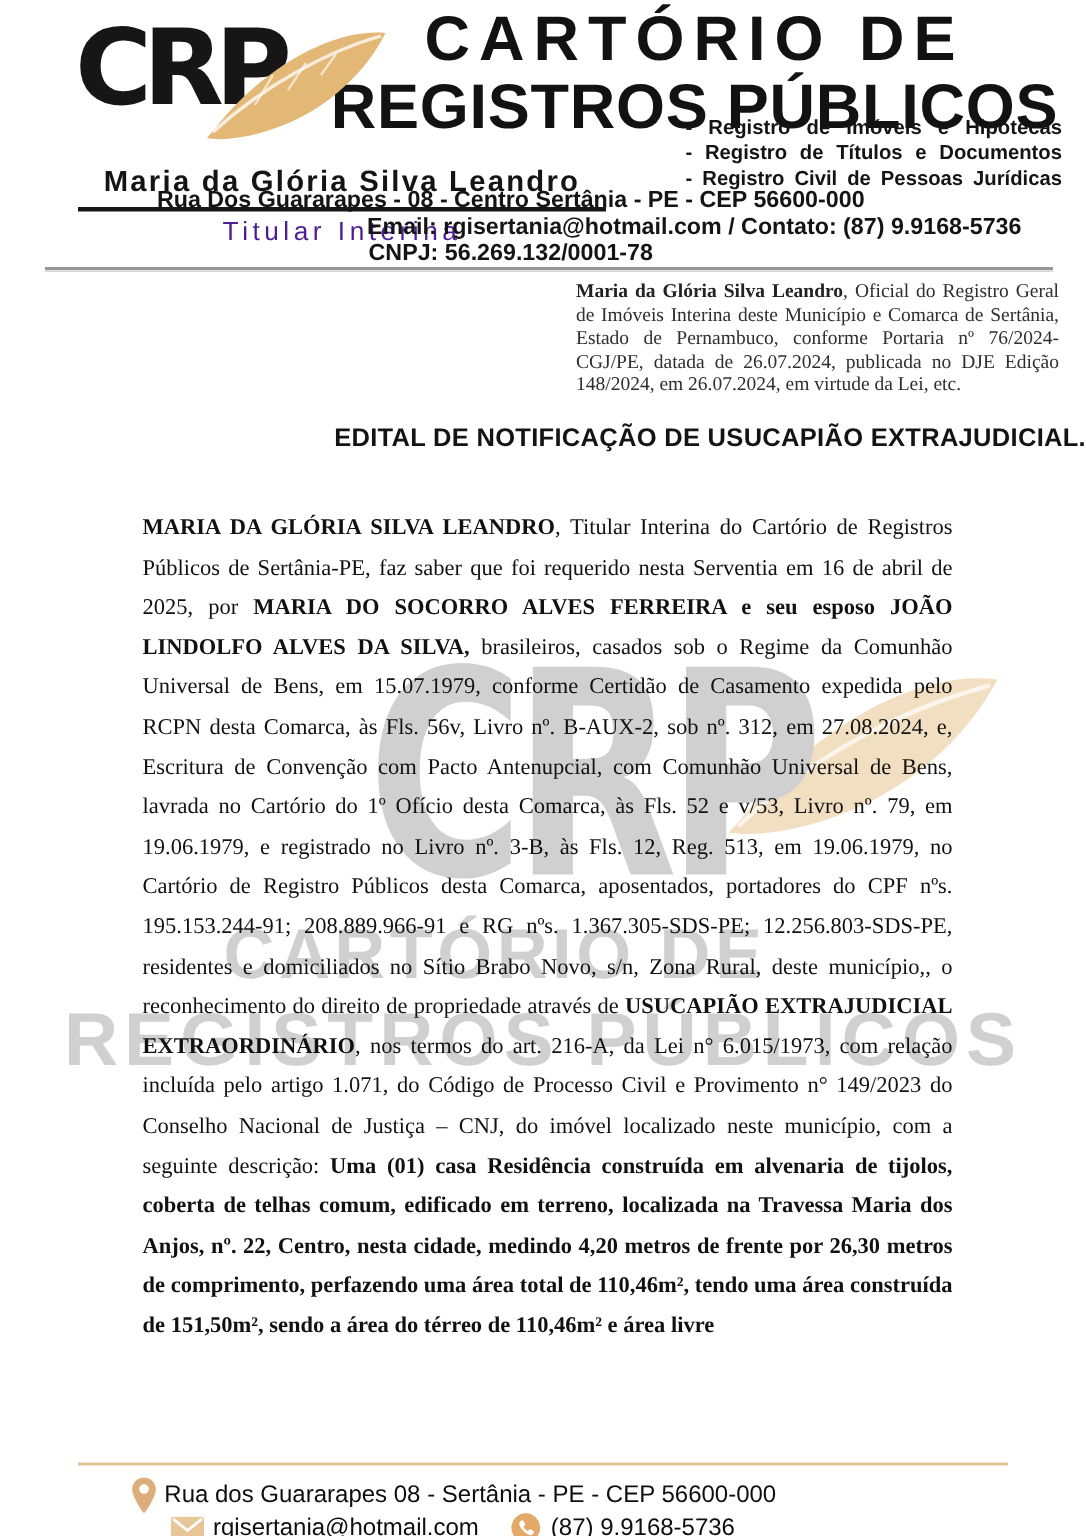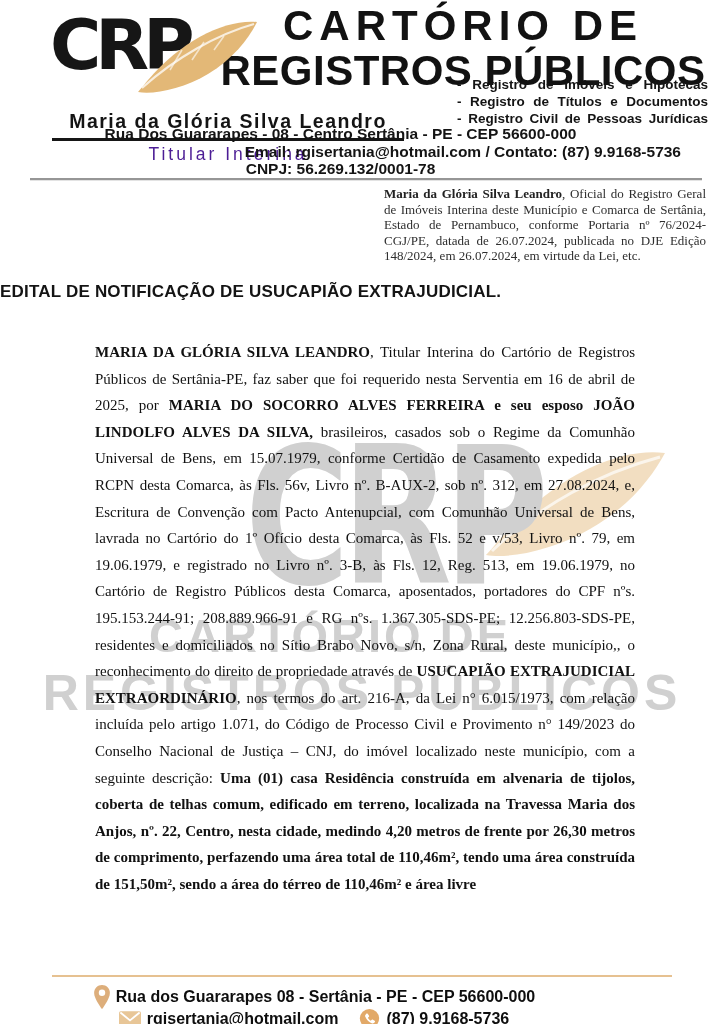--- a/index.html
+++ b/index.html
@@ -26,41 +26,41 @@
               font-size:15.5px;z-index:2;}
   .divider{position:absolute;left:30px;top:178px;width:672px;height:2px;background:#969696;
            border-bottom:1px solid #e3e3e3;z-index:2;}
 
   
   .notice{position:absolute;left:384px;top:186px;width:322px;font-size:13px;line-height:15.5px;
           text-align:justify;color:#2e2e2e;z-index:2;font-family:Liberation Serif, serif;}
   .notice .b{font-weight:bold;color:#222;}
 
   
-  .doc-title{position:absolute;left:0;top:282px;width:724px;text-align:left;
+  .doc-title{position:absolute;left:0;top:282px;width:724px;text-align:right;
              font-weight:bold;font-size:17px;letter-spacing:0.2px;z-index:2;}
   .body-text{position:absolute;left:95px;top:339px;width:540px;margin:0;
              font-size:15px;line-height:26.6px;text-align:justify;color:#111;z-index:2;font-family:Liberation Serif, serif;}
   .body-text .b{font-weight:bold;}
 
   
   .wm{color:#d0d0d0;font-weight:bold;z-index:1;pointer-events:none;}
   .wm-crp{position:absolute;left:245px;top:423px;font-family:"DejaVu Sans",sans-serif;
           font-size:190px;line-height:1;letter-spacing:-10px;transform:scaleX(0.75);
           transform-origin:left top;}
   .wm-feather{position:absolute;left:480px;top:445px;width:190px;height:120px;opacity:0.45;}
   .wm-line1{position:absolute;left:0;top:608px;width:660px;text-align:center;
             font-size:47px;letter-spacing:3px;}
   .wm-line2{position:absolute;left:0;top:664px;width:724px;text-align:center;
             font-size:50px;letter-spacing:4px;white-space:nowrap;}
 
   
   .footer-line{position:absolute;left:52px;top:975px;width:620px;height:2px;background:#e6c191;z-index:2;}
-  .footer-row{position:absolute;left:16px;width:596px;display:flex;justify-content:center;
-              align-items:center;font-weight:bold;font-size:16px;color:#0e0e0e;z-index:2;}
+  .footer-row{position:absolute;left:4px;width:596px;display:flex;justify-content:center;
+              align-items:center;font-weight:normal;font-size:16px;color:#0e0e0e;z-index:2;}
   .footer-row1{top:984px;gap:5px;}
   .footer-row2{top:1008px;gap:7px;}
   .grp{display:flex;align-items:center;gap:6px;}
   .grp+.grp{margin-left:14px;}
 </style>
 </head>
 <body>
 
 <div class="page">
 

